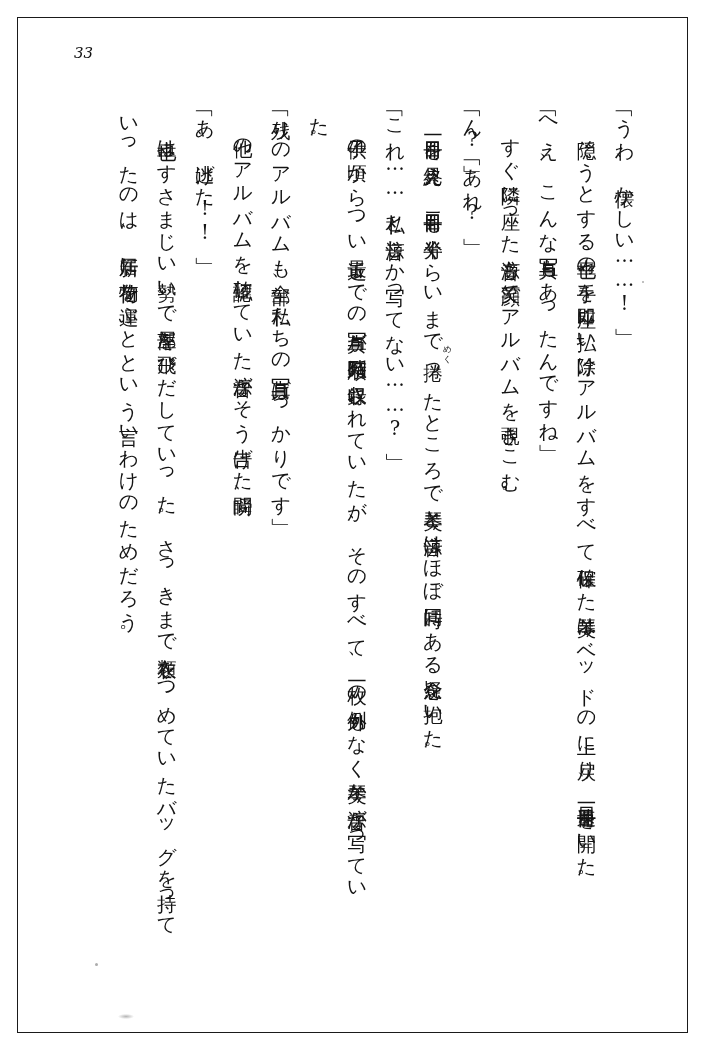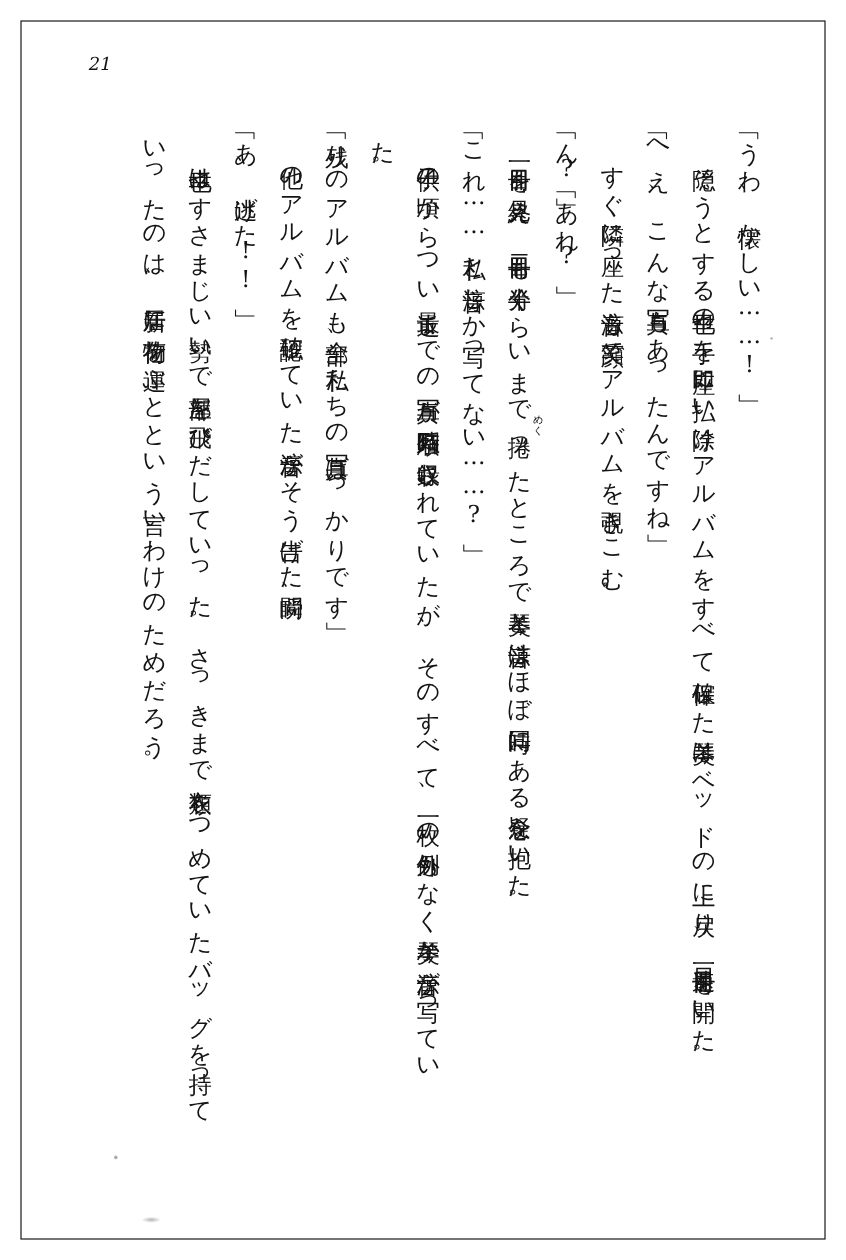--- a/index.html
+++ b/index.html
@@ -85,21 +85,21 @@
   .speck.s1 { left: 95px; top: 963px; width: 3px; height: 3px; }
   .speck.s2 { left: 642px; top: 281px; width: 2px; height: 2px; }
 </style>
 </head>
 <body>
 
 <div class="page">
 
   <div class="page-frame"></div>
 
-  <div class="page-number">21</div>
+  <div class="page-number">33</div>
 
   <div class="body-text">
     <p>「うわ、懐かしい……!」</p>
     <p class="para-indent">　隠そうとする幸也の手を即座に払い除けアルバムをすべて確保した美琴はベッドの上に戻り、早速一冊目を開いた。</p>
     <p>「へえ、こんな写真もあったんですね」</p>
     <p class="para-indent">　すぐ隣に座った涼音も笑顔でアルバムを覗きこむ。</p>
     <p>「ん?」「あれ?」</p>
     <p class="para-indent">　一冊目を見終え、二冊目も半分くらいまで<ruby>捲<rt>めく</rt></ruby>ったところで美琴と涼音はほぼ同時にある疑念を抱いた。</p>
     <p>「これ……私と涼音しか写ってない……?」</p>
     <p class="para-indent">　子供の頃からつい最近までの写真が時系列順に収録されていたが、そのすべて、一枚の例外もなく美琴か涼音が写っていた。</p>

